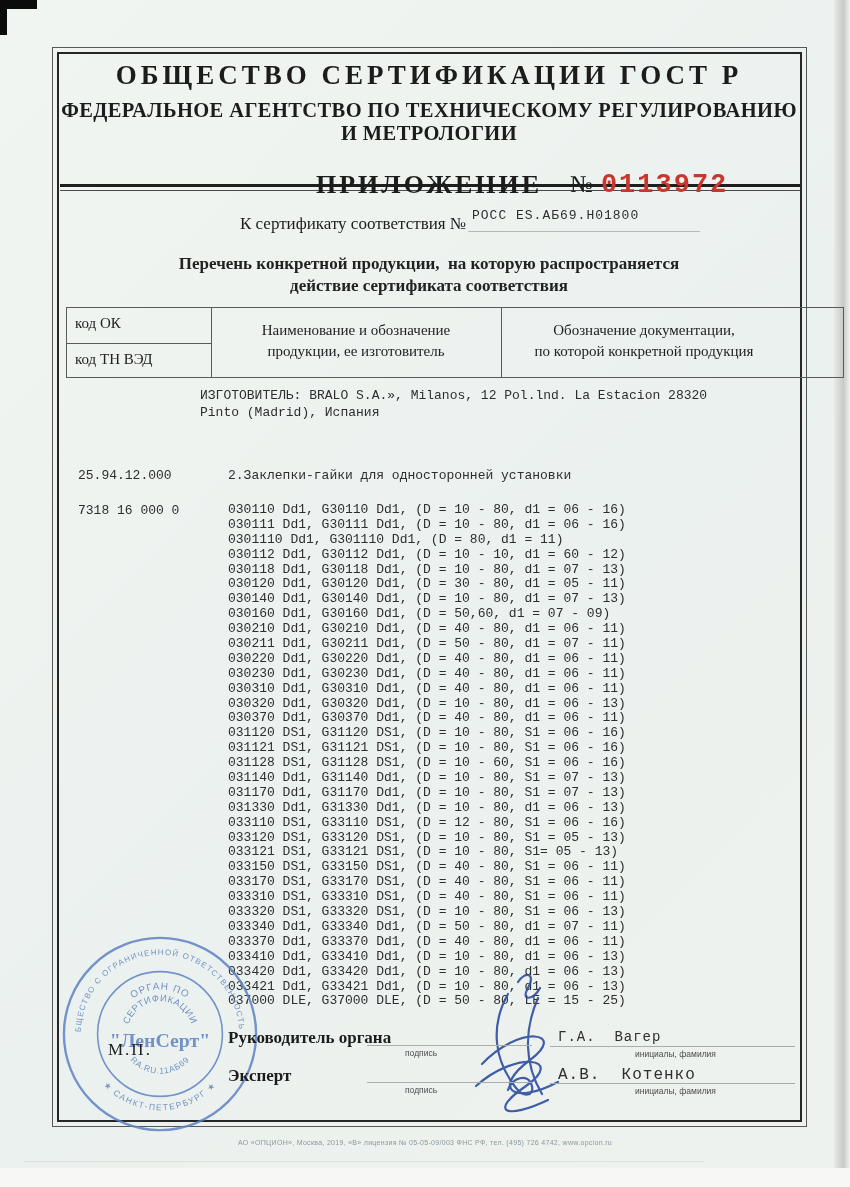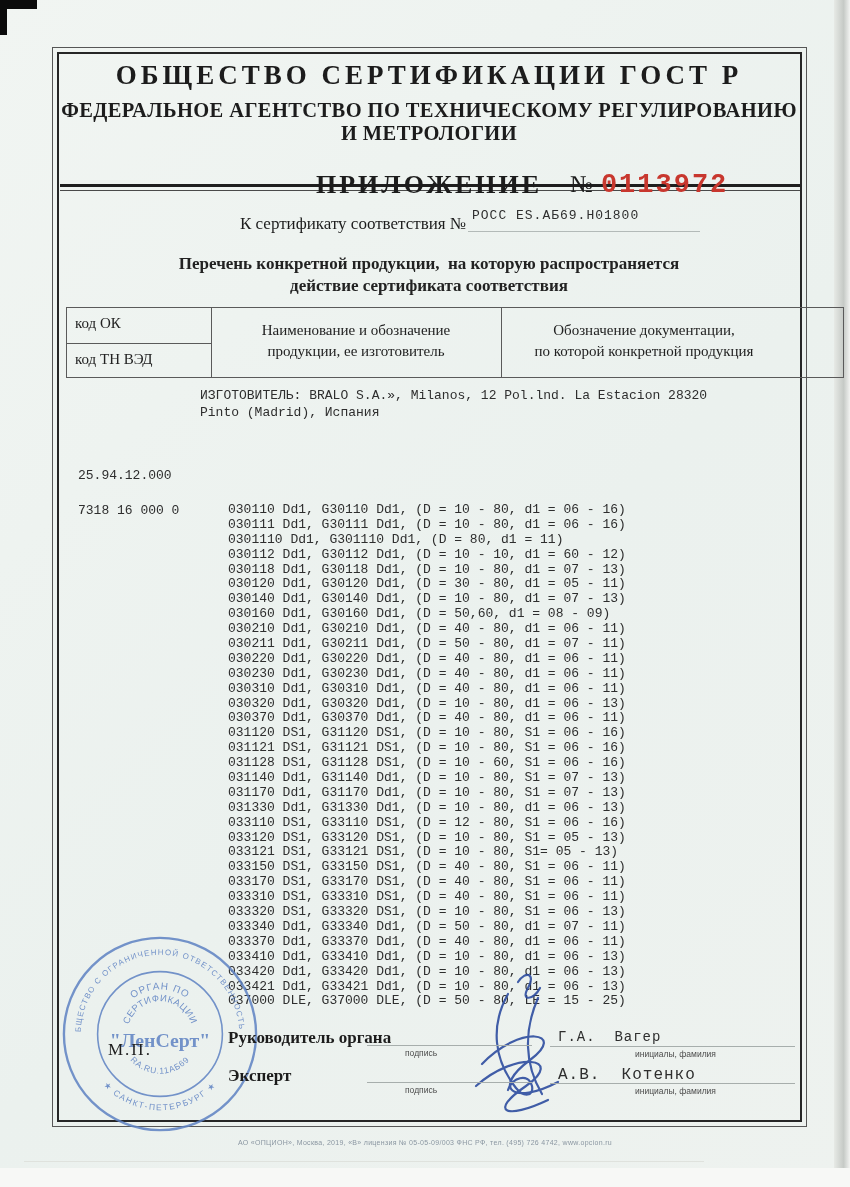--- a/index.html
+++ b/index.html
@@ -130,30 +130,31 @@
     <div class="c3 serif">
       <div>Обозначение документации,</div>
       <div>по которой конкретной продукция</div>
     </div>
   </div>
 
   <div class="abs man1 mono pre">ИЗГОТОВИТЕЛЬ: BRALO S.A.», Milanos, 12 Pol.lnd. La Estacion 28320</div>
   <div class="abs man2 mono pre">Pinto (Madrid), Испания</div>
 
   <div class="abs code-ok mono pre">25.94.12.000</div>
+  <div class="abs prod-title mono pre">2.Заклепки-гайки для односторонней установки</div>
   <div class="abs code-tnved mono pre">7318 16 000 0</div>
   <div class="abs prod-list mono">
       <div class="line-item">030110 Dd1, G30110 Dd1, (D = 10 - 80, d1 = 06 - 16)</div>
       <div class="line-item">030111 Dd1, G30111 Dd1, (D = 10 - 80, d1 = 06 - 16)</div>
       <div class="line-item">0301110 Dd1, G301110 Dd1, (D = 80, d1 = 11)</div>
       <div class="line-item">030112 Dd1, G30112 Dd1, (D = 10 - 10, d1 = 60 - 12)</div>
       <div class="line-item">030118 Dd1, G30118 Dd1, (D = 10 - 80, d1 = 07 - 13)</div>
       <div class="line-item">030120 Dd1, G30120 Dd1, (D = 30 - 80, d1 = 05 - 11)</div>
       <div class="line-item">030140 Dd1, G30140 Dd1, (D = 10 - 80, d1 = 07 - 13)</div>
-      <div class="line-item">030160 Dd1, G30160 Dd1, (D = 50,60, d1 = 08 - 09)</div>
+      <div class="line-item">030160 Dd1, G30160 Dd1, (D = 50,60, d1 = 07 - 09)</div>
       <div class="line-item">030210 Dd1, G30210 Dd1, (D = 40 - 80, d1 = 06 - 11)</div>
       <div class="line-item">030211 Dd1, G30211 Dd1, (D = 50 - 80, d1 = 07 - 11)</div>
       <div class="line-item">030220 Dd1, G30220 Dd1, (D = 40 - 80, d1 = 06 - 11)</div>
       <div class="line-item">030230 Dd1, G30230 Dd1, (D = 40 - 80, d1 = 06 - 11)</div>
       <div class="line-item">030310 Dd1, G30310 Dd1, (D = 40 - 80, d1 = 06 - 11)</div>
       <div class="line-item">030320 Dd1, G30320 Dd1, (D = 10 - 80, d1 = 06 - 13)</div>
       <div class="line-item">030370 Dd1, G30370 Dd1, (D = 40 - 80, d1 = 06 - 11)</div>
       <div class="line-item">031120 DS1, G31120 DS1, (D = 10 - 80, S1 = 06 - 16)</div>
       <div class="line-item">031121 DS1, G31121 DS1, (D = 10 - 80, S1 = 06 - 16)</div>
       <div class="line-item">031128 DS1, G31128 DS1, (D = 10 - 60, S1 = 06 - 16)</div>

